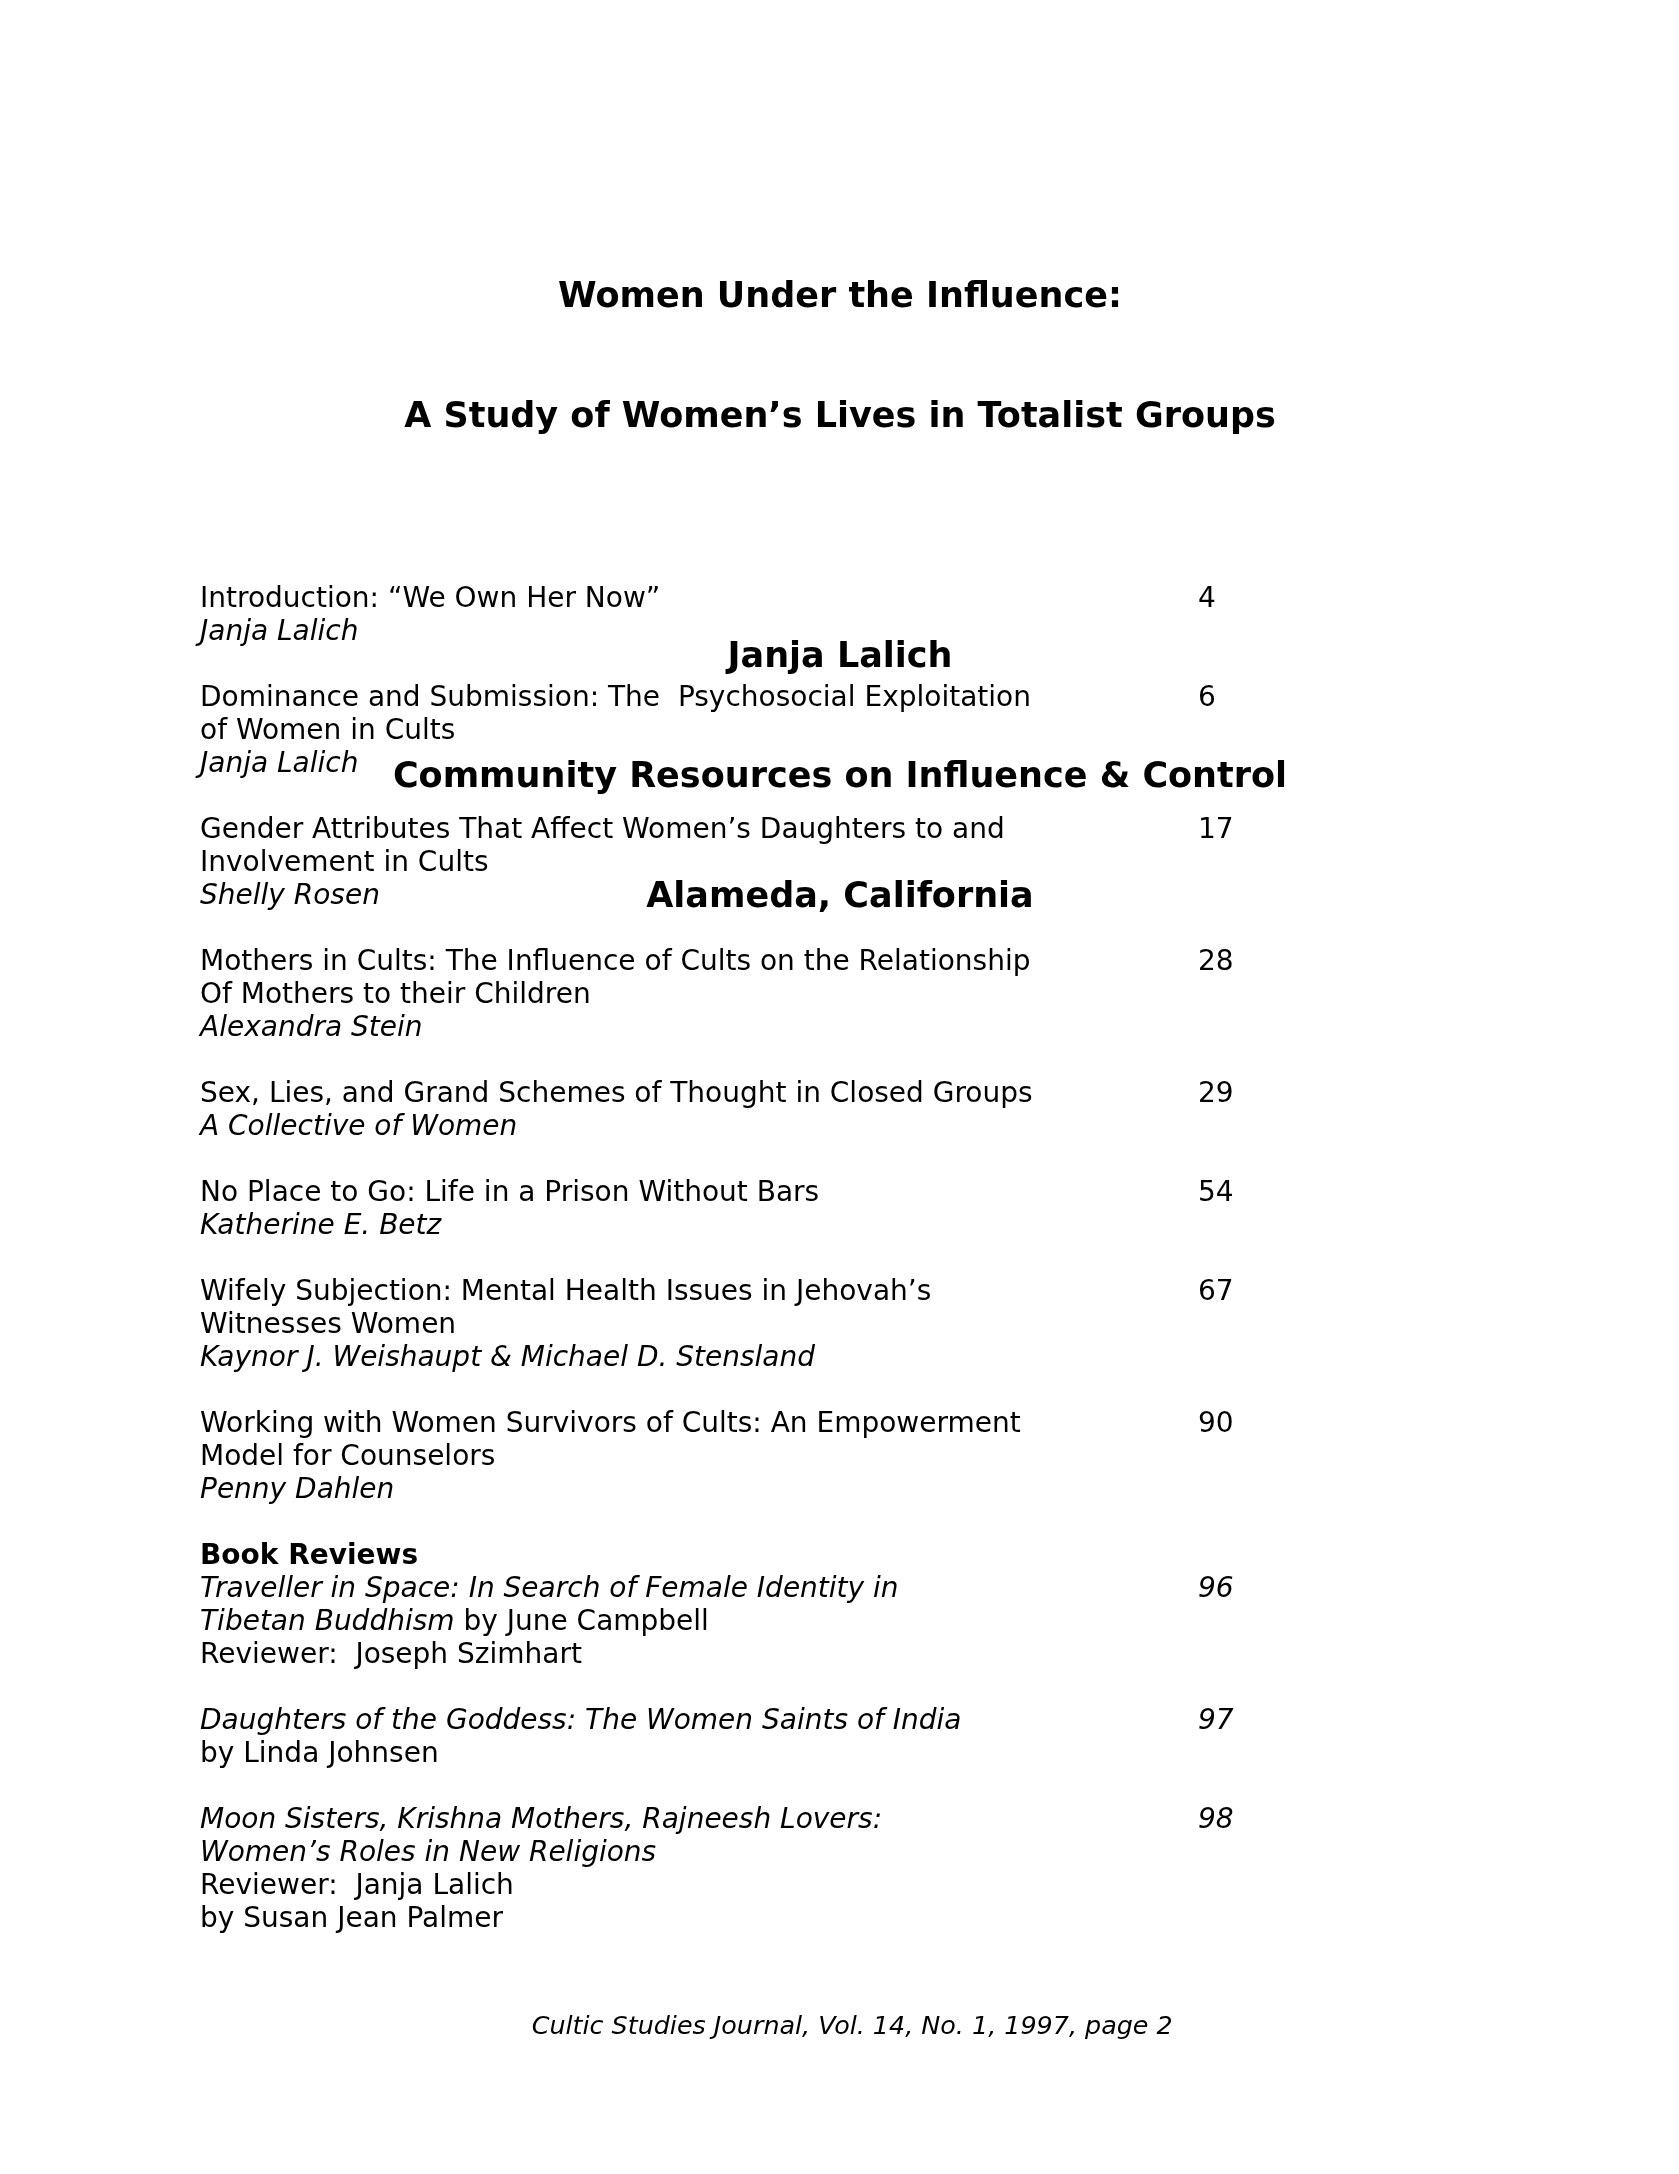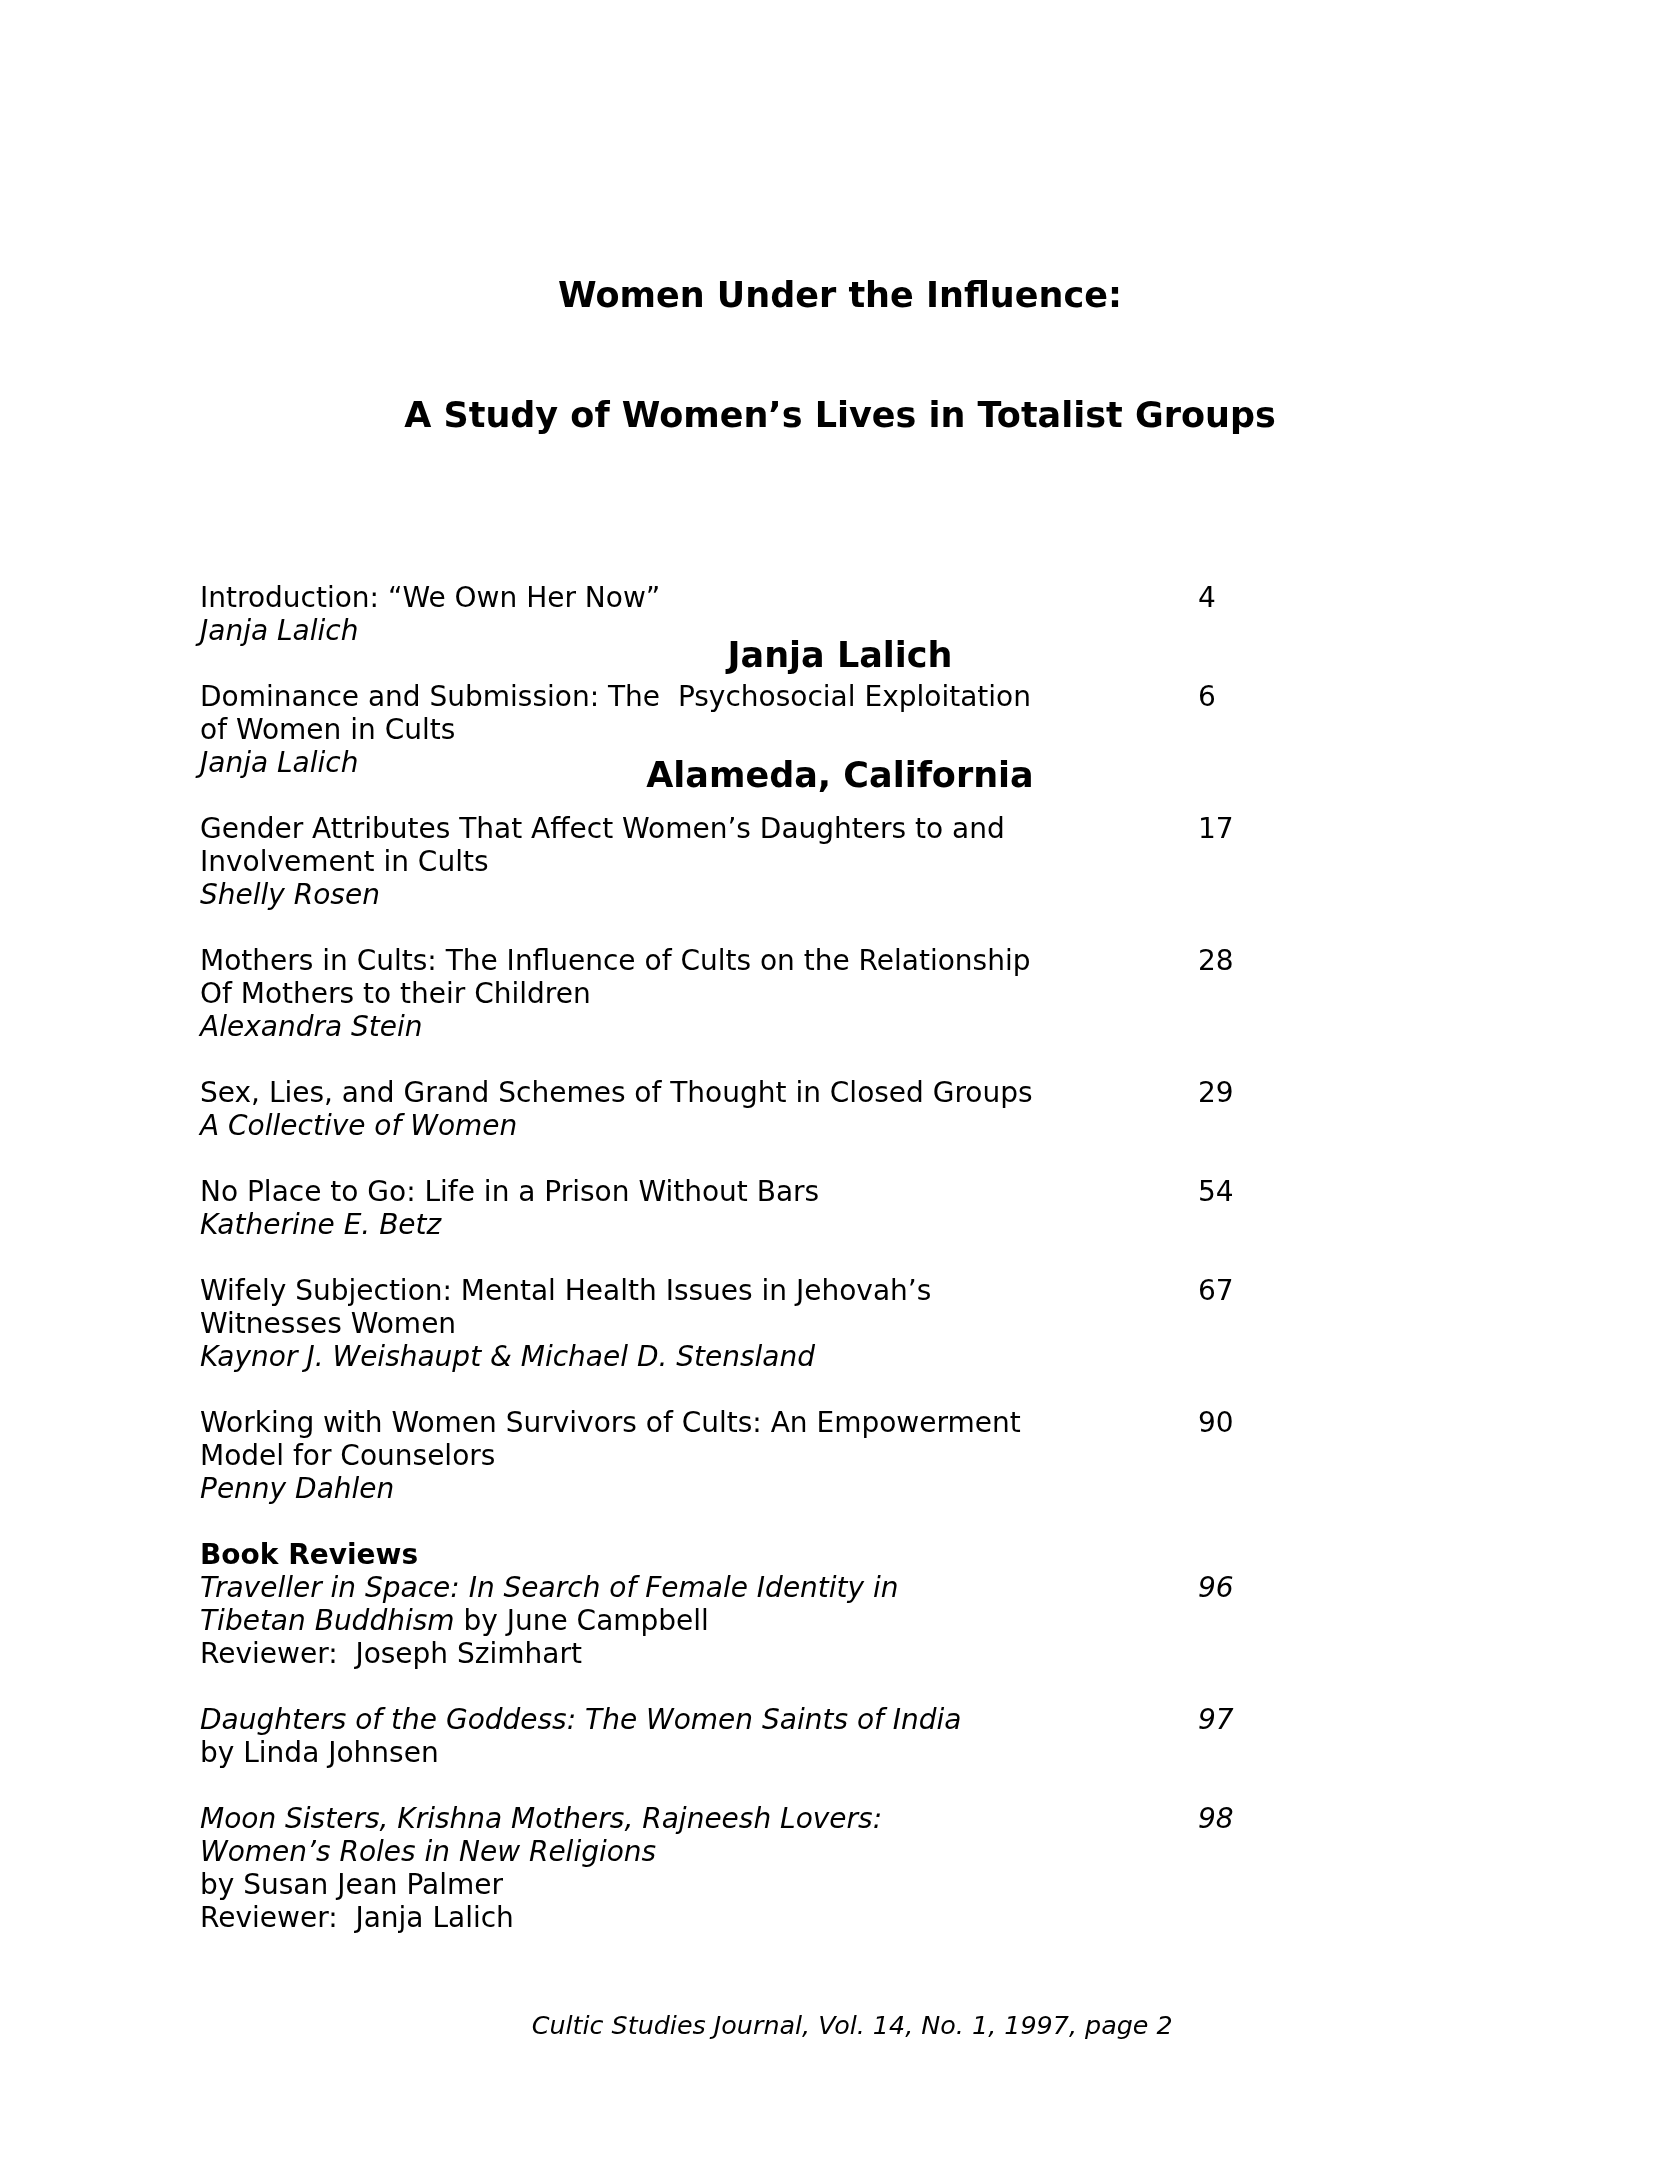--- a/index.html
+++ b/index.html
@@ -58,20 +58,21 @@
 </head>
 <body>
 
 <div class="page">
 
   <div class="title-block">
     <div class="line">Women Under the Influence:</div>
     <div class="line">A Study of Women’s Lives in Totalist Groups</div>
     <div class="title-gap"></div>
     <div class="line">Janja Lalich</div>
+    <div class="line">Community Resources on Influence &amp; Control</div>
     <div class="line">Alameda, California</div>
   </div>
 
   <div class="body-block">
 
     <div class="entry">
       <div class="line"><span>Introduction: “We Own Her Now”</span><span class="num">4</span></div>
       <div class="line italic">Janja Lalich</div>
     </div>
 
@@ -123,22 +124,22 @@
     </div>
 
     <div class="entry">
       <div class="line"><span class="italic">Daughters of the Goddess: The Women Saints of India</span><span class="num italic">97</span></div>
       <div class="line">by Linda Johnsen</div>
     </div>
 
     <div class="entry">
       <div class="line"><span class="italic">Moon Sisters, Krishna Mothers, Rajneesh Lovers:</span><span class="num italic">98</span></div>
       <div class="line italic">Women’s Roles in New Religions</div>
+      <div class="line">Reviewer:  Janja Lalich</div>
       <div class="line">by Susan Jean Palmer</div>
-      <div class="line">Reviewer:  Janja Lalich</div>
     </div>
 
   </div>
 
   <div class="footer">Cultic Studies Journal, Vol. 14, No. 1, 1997, page 2</div>
 
 </div>
 
 
 </body></html>

